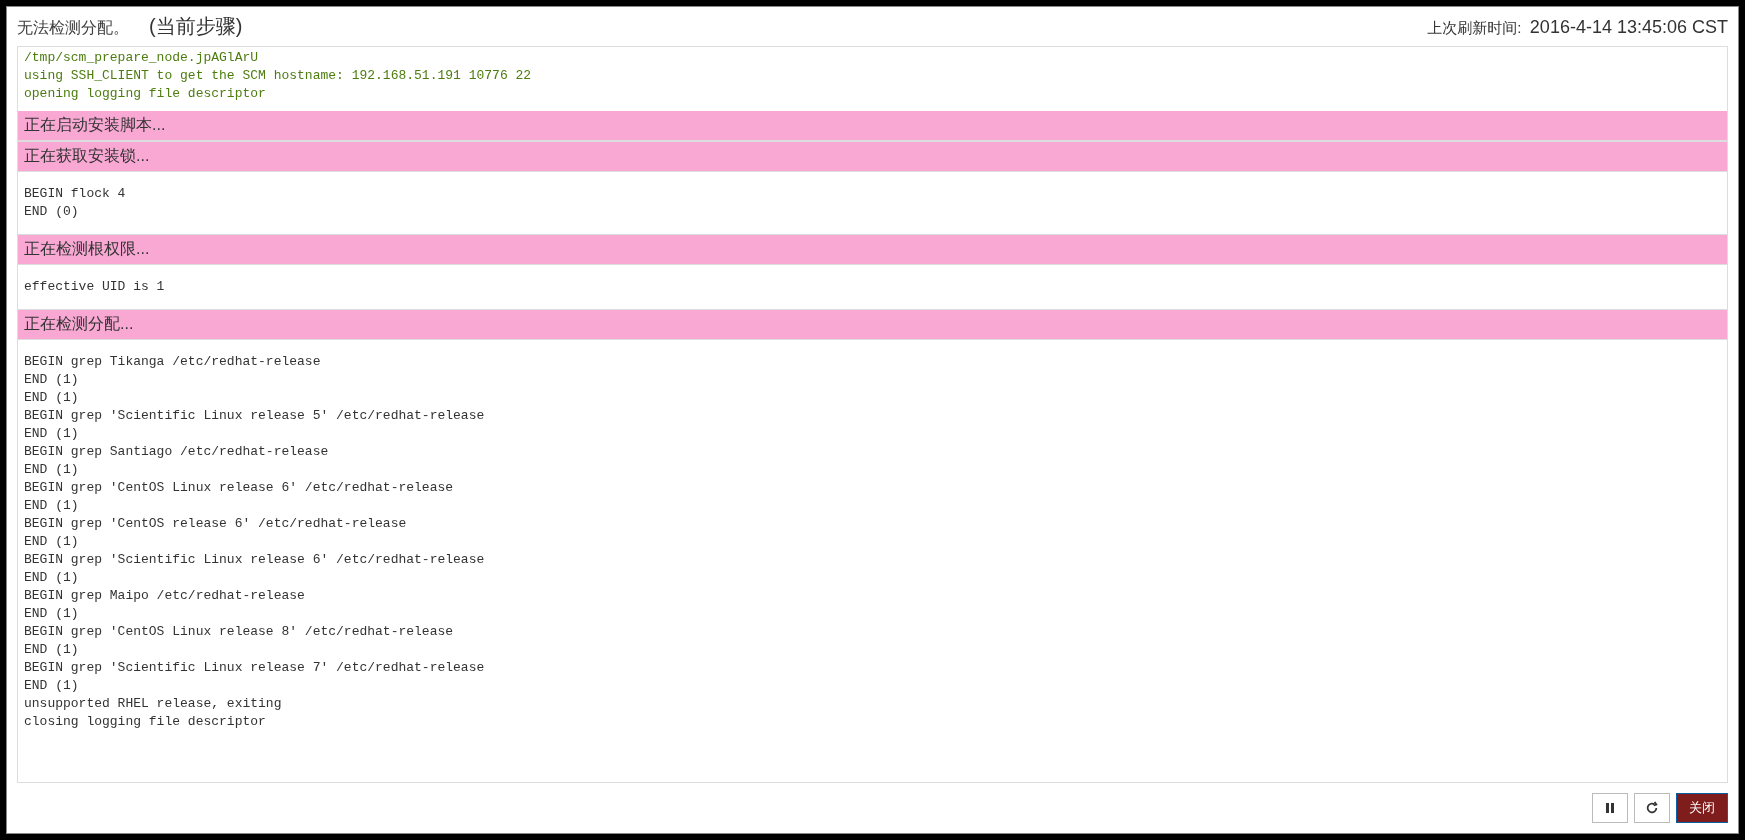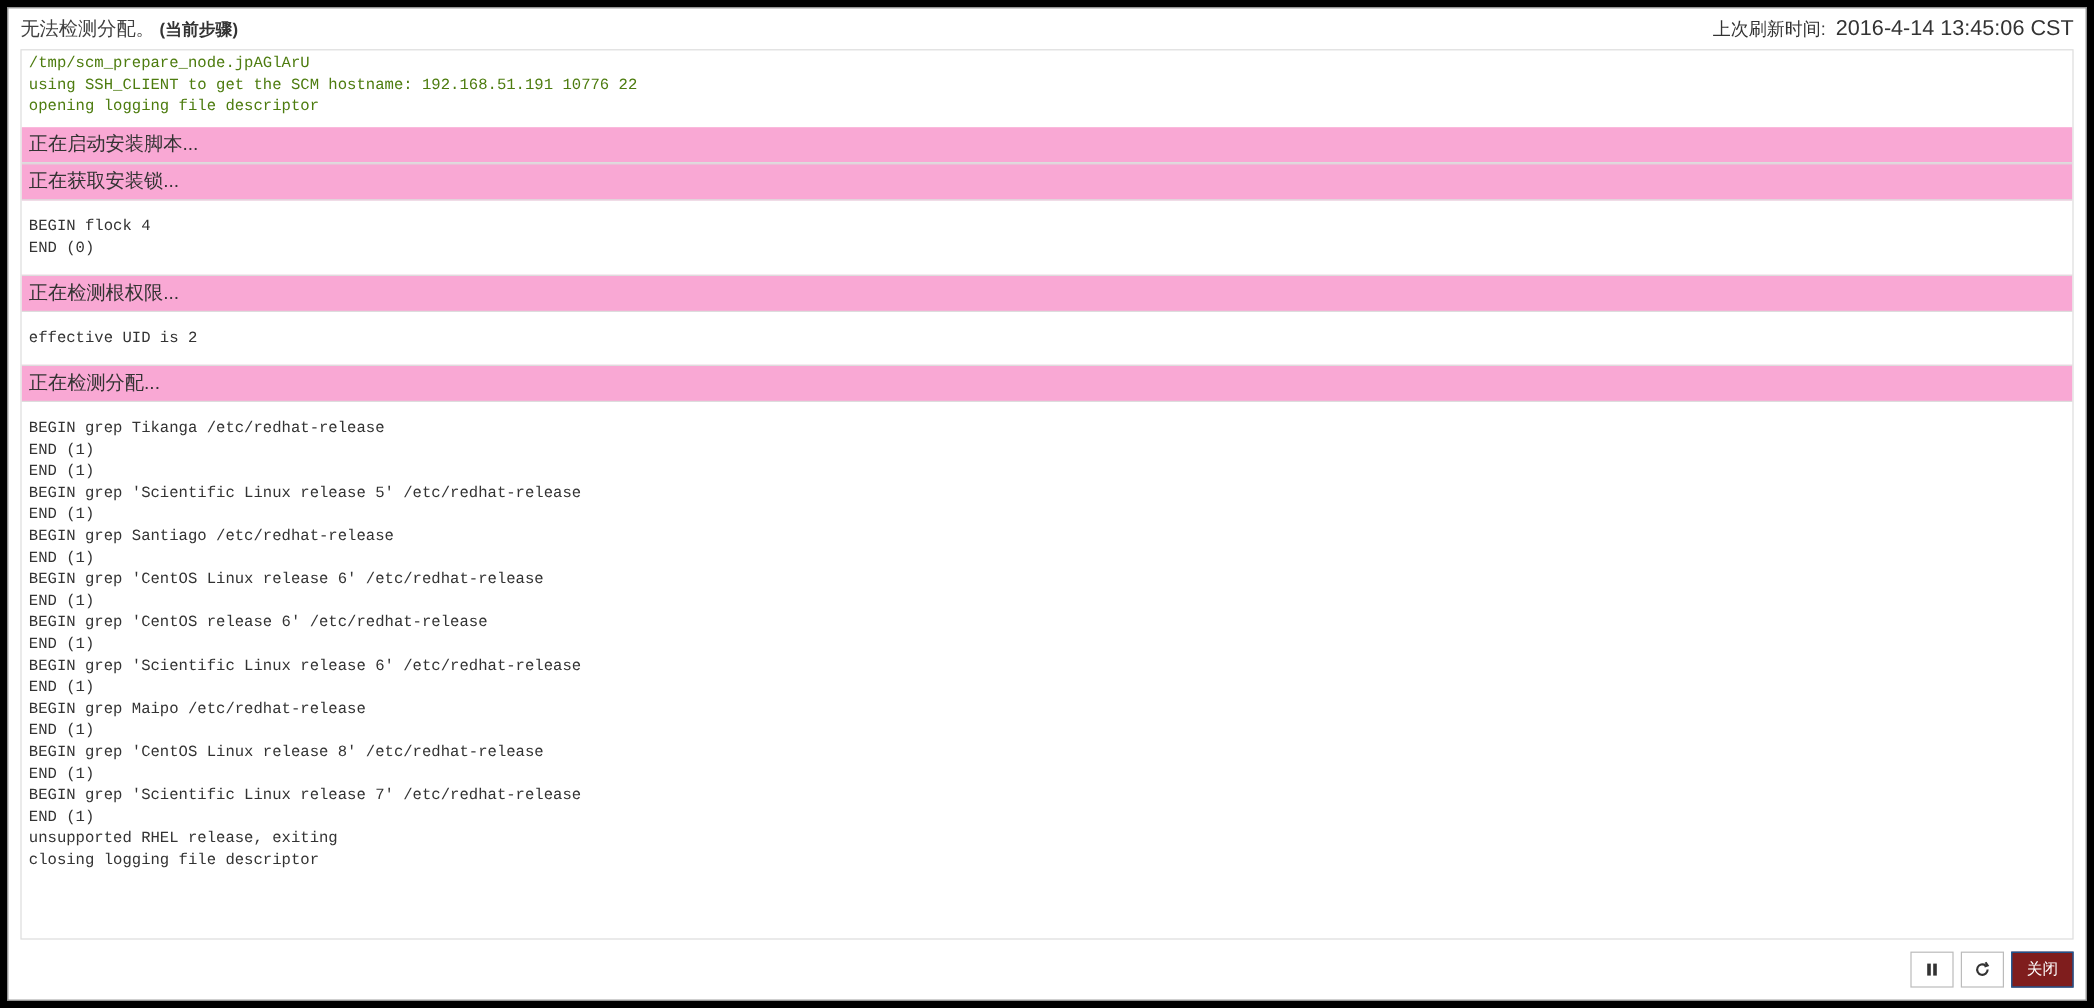--- a/index.html
+++ b/index.html
@@ -24,21 +24,21 @@
   }
   .hdr {
     padding:6px 10px;
     display:flex;
     justify-content:space-between;
     align-items:baseline;
     font-size:16px;
   }
   .hdr-left { display:flex; align-items:baseline; }
   .title-link { color:#404040; cursor:pointer; }
-  .current-step { margin-left:4px; font-weight:bold; font-size:14px; }
+  .current-step { margin-left:20px; font-weight:normal; font-size:20px; }
   .refresh-label { font-size:15px; }
   .refresh-time { font-size:18px; margin-left:4px; }
   .body {
     margin:0 10px;
     border:1px solid #ddd;
     flex:1;
     overflow-y:scroll;
   }
   .pre {
     font-family: Menlo, Consolas, "Courier New", monospace;
@@ -118,21 +118,21 @@
 opening logging file descriptor</div>
     <div id="sections">
         <div class="sect">正在启动安装脚本...</div>
         <div class="sect">正在获取安装锁...</div>
         <div class="lines">
           <div class="line">BEGIN flock 4</div>
           <div class="line">END (0)</div>
         </div>
         <div class="sect">正在检测根权限...</div>
         <div class="lines">
-          <div class="line">effective UID is 2</div>
+          <div class="line">effective UID is 1</div>
         </div>
         <div class="sect">正在检测分配...</div>
         <div class="lines">
           <div class="line">BEGIN grep Tikanga /etc/redhat-release</div>
           <div class="line">END (1)</div>
           <div class="line">END (1)</div>
           <div class="line">BEGIN grep 'Scientific Linux release 5' /etc/redhat-release</div>
           <div class="line">END (1)</div>
           <div class="line">BEGIN grep Santiago /etc/redhat-release</div>
           <div class="line">END (1)</div>

